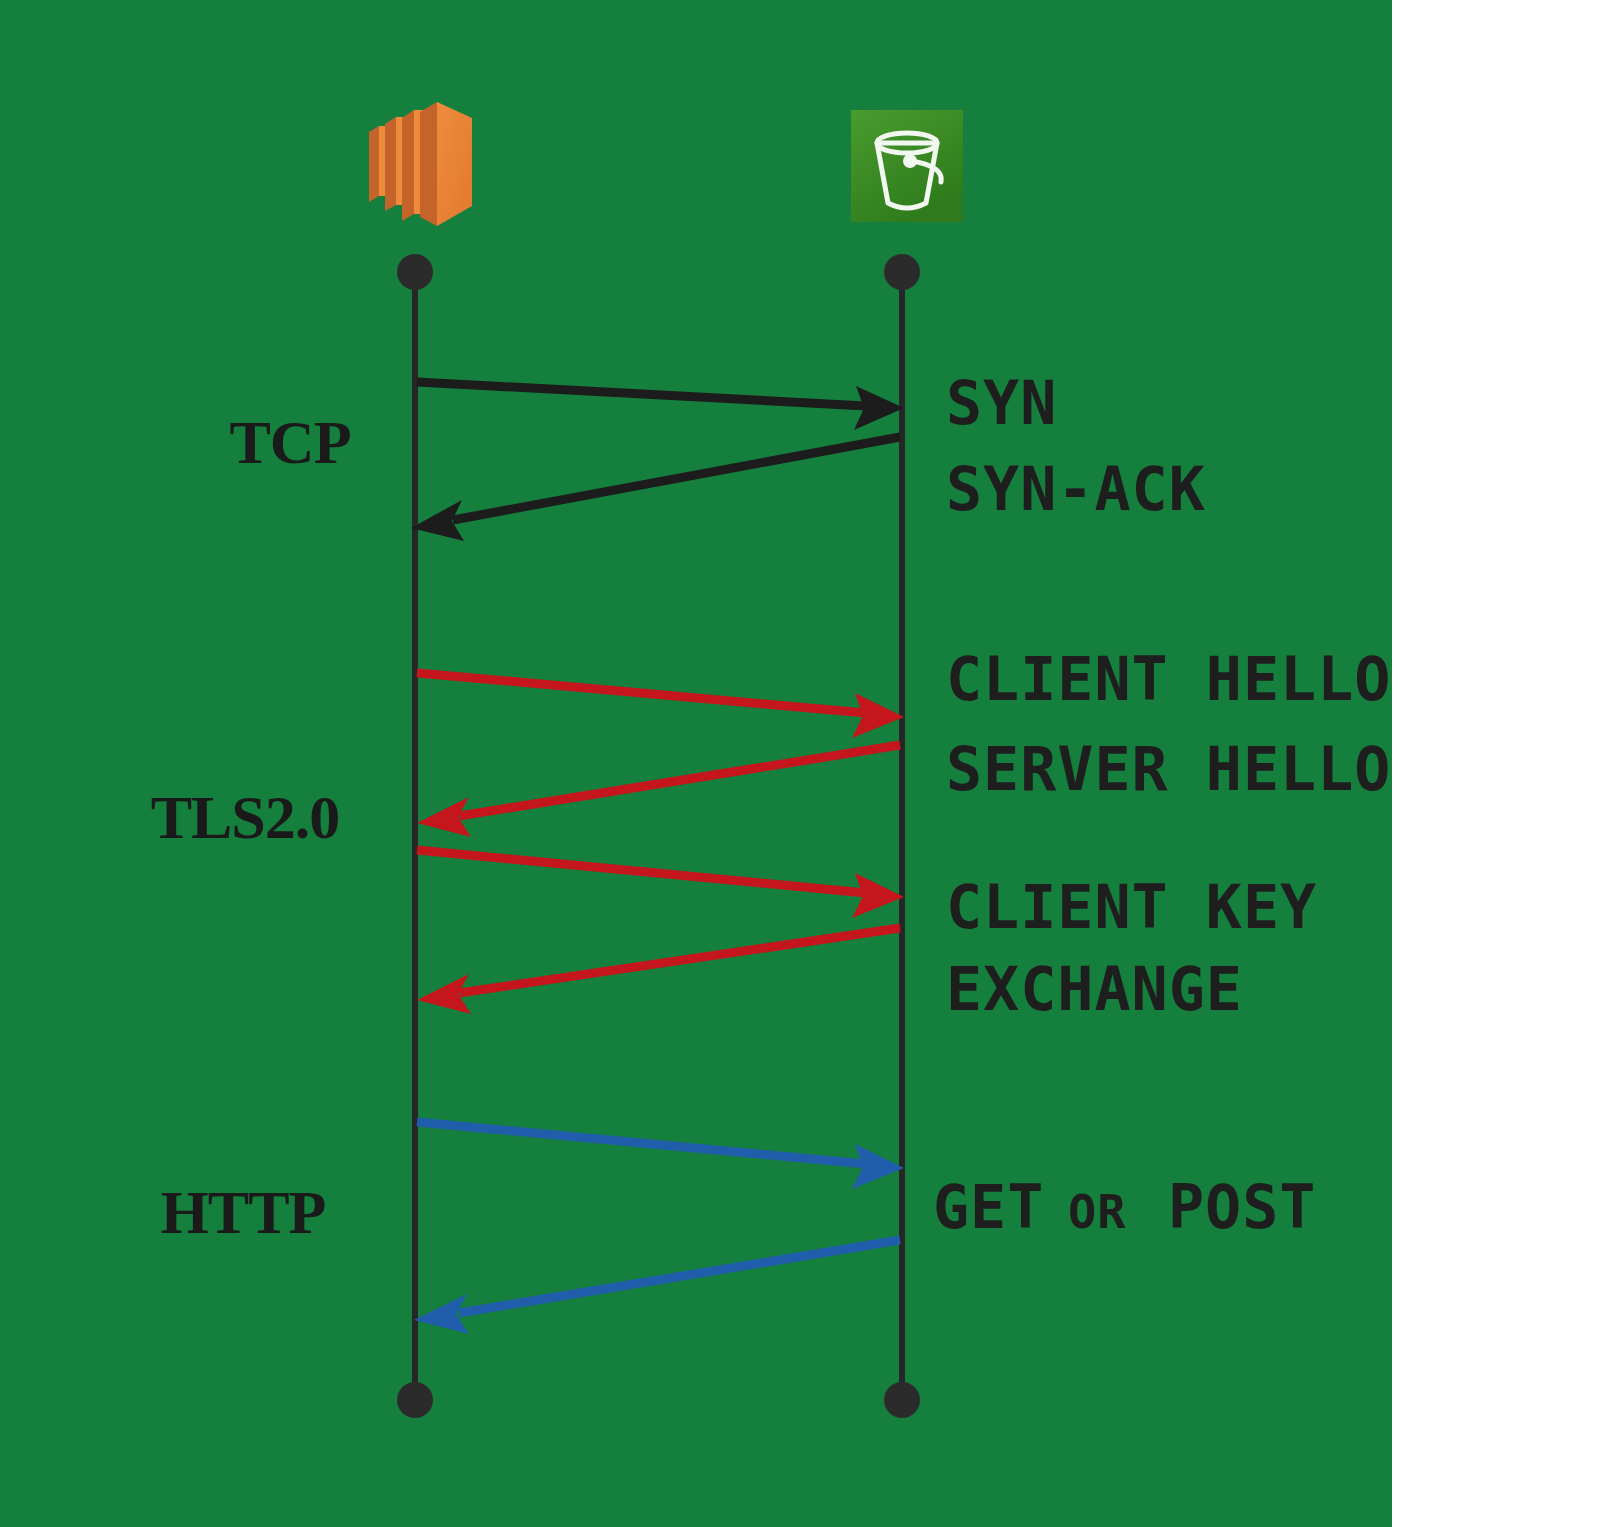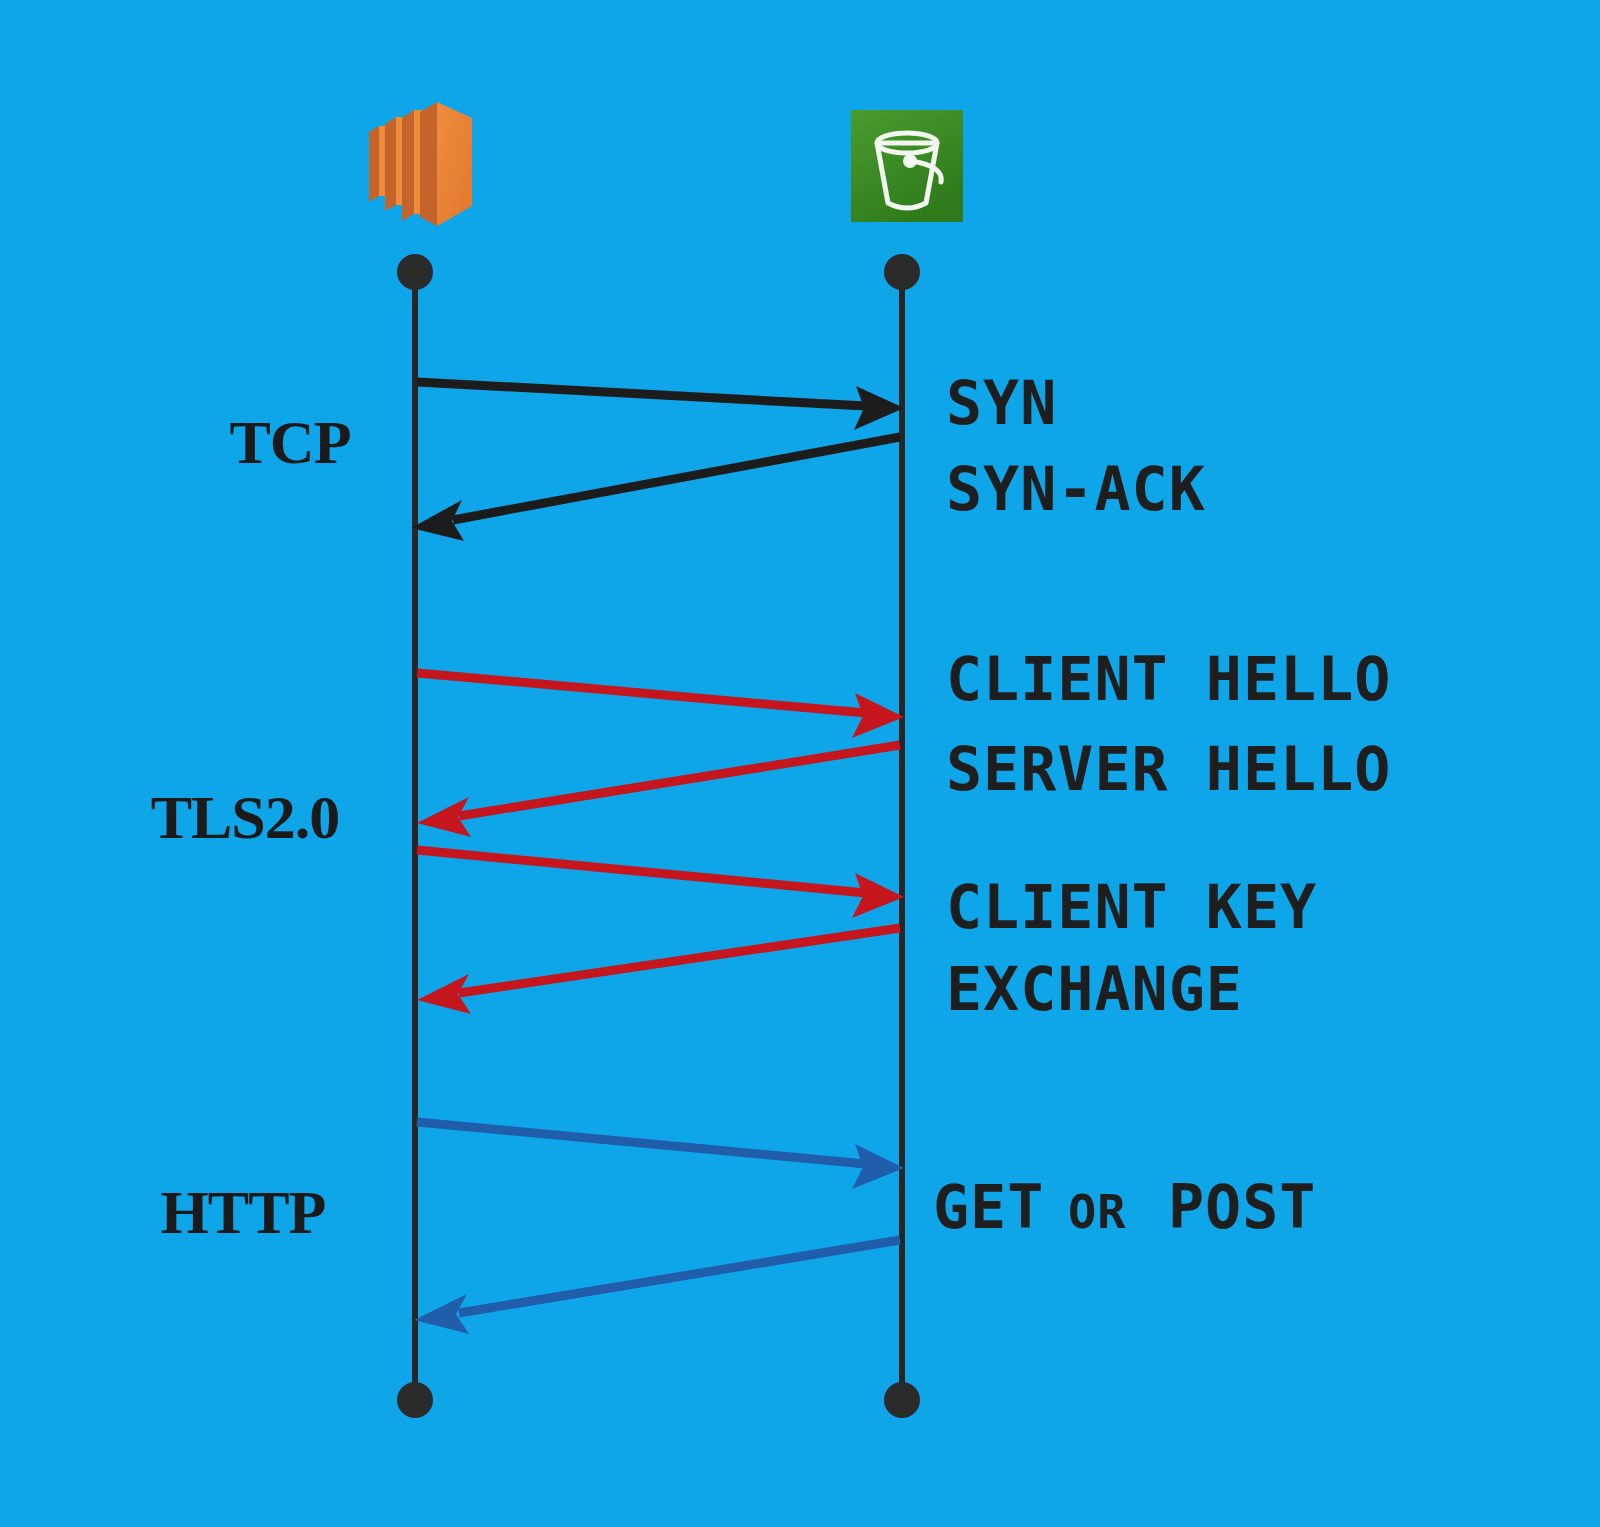--- a/index.html
+++ b/index.html
@@ -6,23 +6,23 @@
   html, body {
     margin: 0;
     padding: 0;
     background: #ffffff;
   }
   body {
     font-family: "DejaVu Sans Mono", monospace;
   }
   #diagram-root {
     position: relative;
-    width: 1600px;
+    width: 1392px;
     height: 1527px;
-    background: #0ea5e9;
+    background: #15803d;
     overflow: hidden;
   }
   #seq-svg {
     position: absolute;
     top: 0;
     left: 0;
     width: 1600px;
     height: 1527px;
     display: block;
   }

